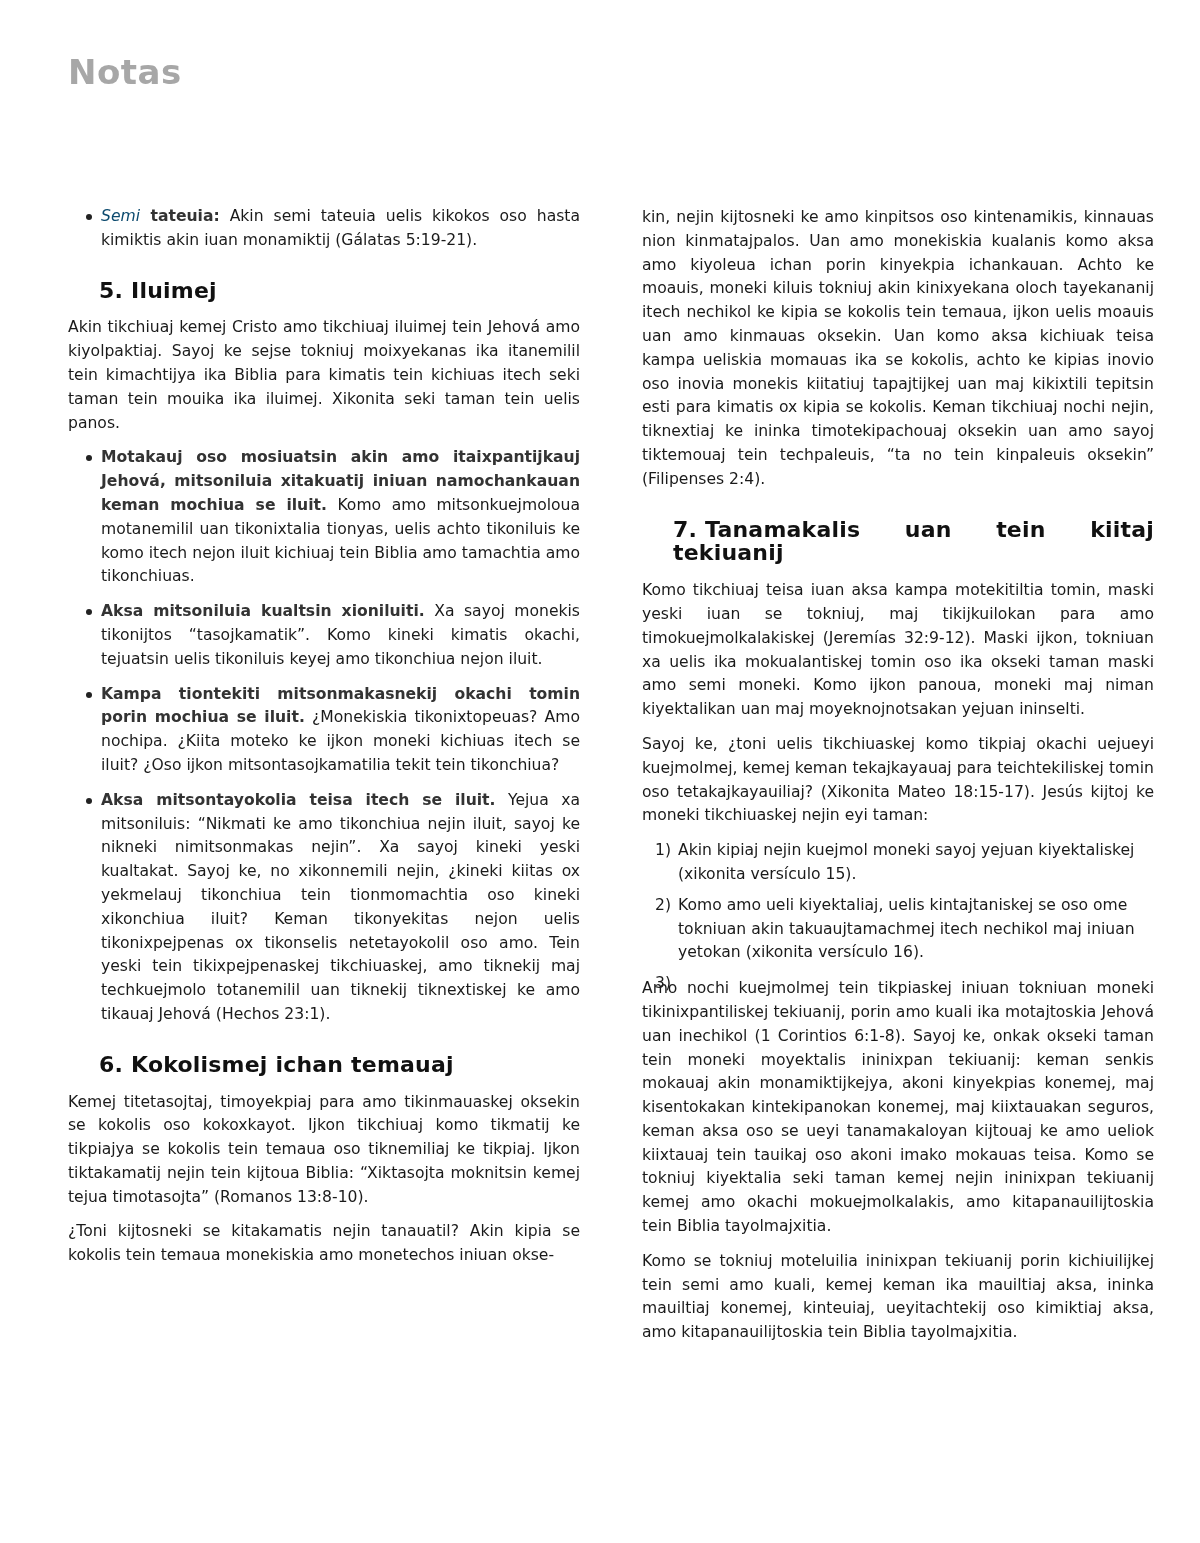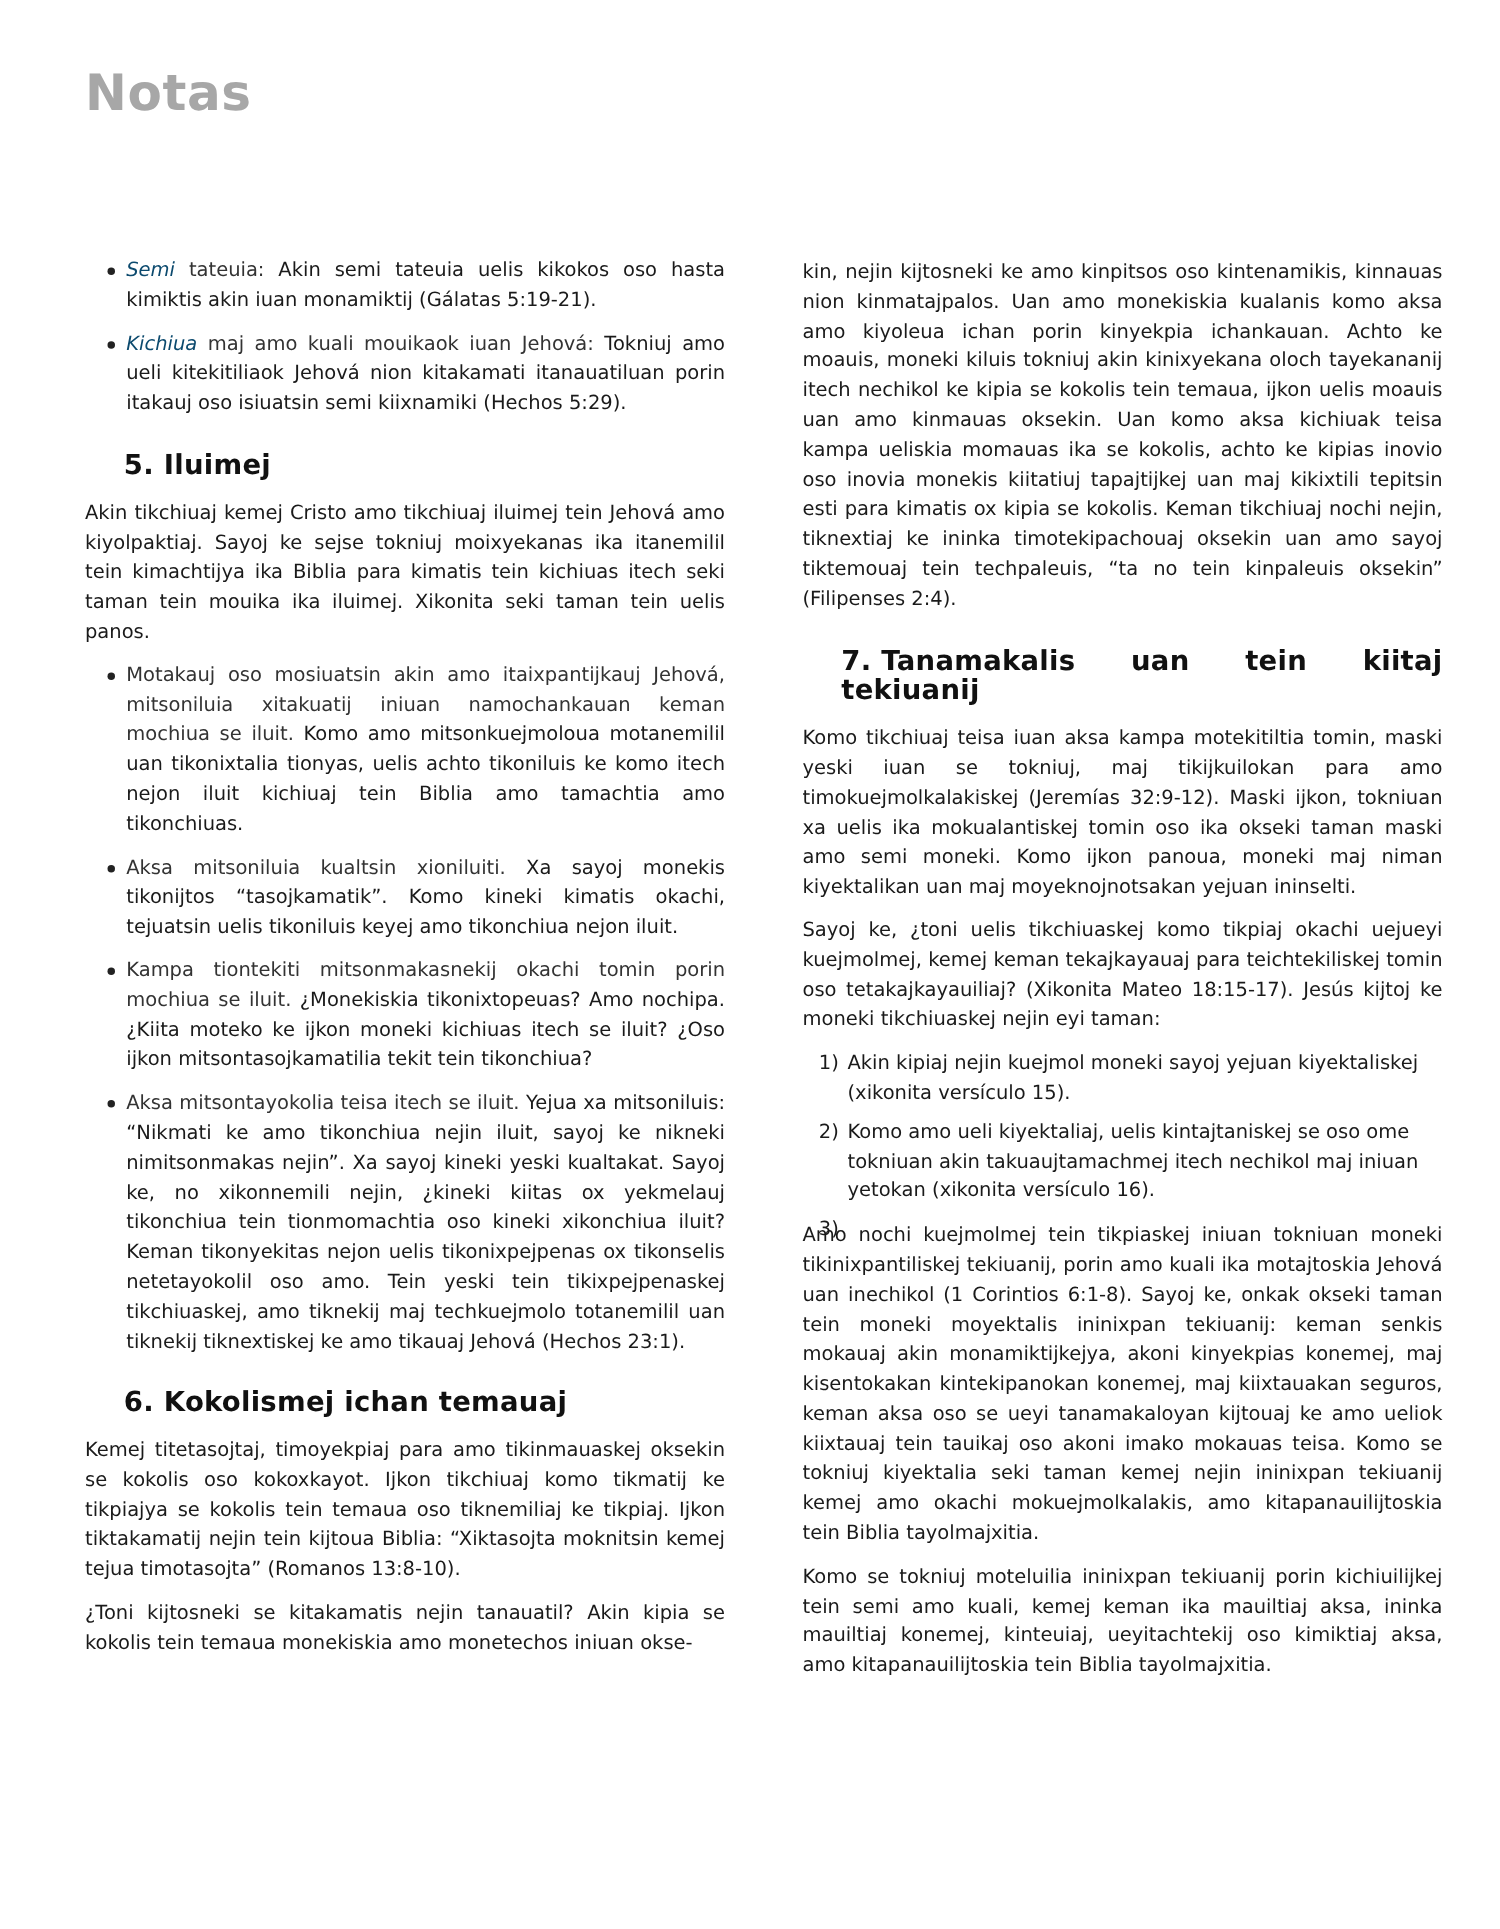--- a/index.html
+++ b/index.html
@@ -1,47 +1,46 @@
 <!DOCTYPE html>
 <html><head>
 <meta charset="utf-8">
 <style>
   html, body { margin: 0; padding: 0; background: #ffffff; }
   body { width: 1200px; height: 1543px; position: relative; overflow: hidden;
          font-family: "DejaVu Sans", sans-serif; color: #1a1a1a; }
   .page-title { position: absolute; left: 68px; top: 52px; margin: 0;
                 font-family: "DejaVu Sans", sans-serif; font-weight: bold;
-                font-size: 40px; color: #a7a7a7; letter-spacing: 0.5px; }
+                font-size: 34px; color: #a7a7a7; letter-spacing: 0.5px; }
   .col { position: absolute; top: 205px; width: 512px; font-size: 15.6px;
          line-height: 23.8px; text-align: justify; }
   .col-left { left: 68px; }
   .col-right { left: 642px; top: 206px; }
   p { margin: 0 0 11px 0; }
   ul.bullets { list-style: none; margin: 0 0 12px 0; padding: 0; }
   ul.bullets li { position: relative; padding-left: 33px; margin-bottom: 11px; }
   ul.bullets li::before { content: ""; position: absolute; left: 18px; top: 9px;
          width: 6px; height: 6px; border-radius: 50%; background: #222; }
-  .b { font-weight: normal; color: #333; }
+  .b { font-weight: bold; color: #333; }
   .bi { font-weight: normal; font-style: italic; color: #0c4a6e; }
   h2 { font-family: "DejaVu Sans", sans-serif; font-size: 22px; font-weight: bold;
        margin: 26px 0 14px 31px; color: #111; letter-spacing: 0.2px; }
   h2 .num { margin-right: 8px; }
   ol.steps { list-style: none; margin: 0 0 12px 0; padding: 0; }
   ol.steps li { position: relative; padding-left: 36px; margin-bottom: 7px; text-align: left; }
   ol.steps li .n { position: absolute; left: 13px; top: 0; }
 </style>
 </head>
 <body>
 
 <h1 class="page-title">Notas</h1>
 
 <div class="col col-left">
   <ul class="bullets">
     <li><span class="bi">Semi</span><span class="b"> tateuia:</span><span> Akin semi tateuia uelis kikokos oso hasta kimiktis akin iuan monamiktij (Gálatas 5:19-21).</span></li>
-    <li><span class="bi">Kichiua</span><span class="b"> maj amo kuali mouikaok iuan Jehová:</span><span> Tokniuj amo ueli kitekitiliaok Jehová nion kitakamati itanauatiluan porin itakauj oso isiuatsin semi kiixnamiki (Hechos 5:29).</span></li>
   </ul>
 
   <h2><span class="num">5.</span><span>Iluimej</span></h2>
   <p>Akin tikchiuaj kemej Cristo amo tikchiuaj iluimej tein Jehová amo kiyolpaktiaj. Sayoj ke sejse tokniuj moixyekanas ika itanemilil tein kimachtijya ika Biblia para kimatis tein kichiuas itech seki taman tein mouika ika iluimej. Xikonita seki taman tein uelis panos.</p>
   <ul class="bullets">
     <li><span class="b">Motakauj oso mosiuatsin akin amo itaixpantijkauj Jehová, mitsoniluia xitakuatij iniuan namochankauan keman mochiua se iluit.</span><span> Komo amo mitsonkuejmoloua motanemilil uan tikonixtalia tionyas, uelis achto tikoniluis ke komo itech nejon iluit kichiuaj tein Biblia amo tamachtia amo tikonchiuas.</span></li>
     <li><span class="b">Aksa mitsoniluia kualtsin xioniluiti.</span><span> Xa sayoj monekis tikonijtos “tasojkamatik”. Komo kineki kimatis okachi, tejuatsin uelis tikoniluis keyej amo tikonchiua nejon iluit.</span></li>
     <li><span class="b">Kampa tiontekiti mitsonmakasnekij okachi tomin porin mochiua se iluit.</span><span> ¿Monekiskia tikonixtopeuas? Amo nochipa. ¿Kiita moteko ke ijkon moneki kichiuas itech se iluit? ¿Oso ijkon mitsontasojkamatilia tekit tein tikonchiua?</span></li>
     <li><span class="b">Aksa mitsontayokolia teisa itech se iluit.</span><span> Yejua xa mitsoniluis: “Nikmati ke amo tikonchiua nejin iluit, sayoj ke nikneki nimitsonmakas nejin”. Xa sayoj kineki yeski kualtakat. Sayoj ke, no xikonnemili nejin, ¿kineki kiitas ox yekmelauj tikonchiua tein tionmomachtia oso kineki xikonchiua iluit? Keman tikonyekitas nejon uelis tikonixpejpenas ox tikonselis netetayokolil oso amo. Tein yeski tein tikixpejpenaskej tikchiuaskej, amo tiknekij maj techkuejmolo totanemilil uan tiknekij tiknextiskej ke amo tikauaj Jehová (Hechos 23:1).</span></li>
   </ul>

